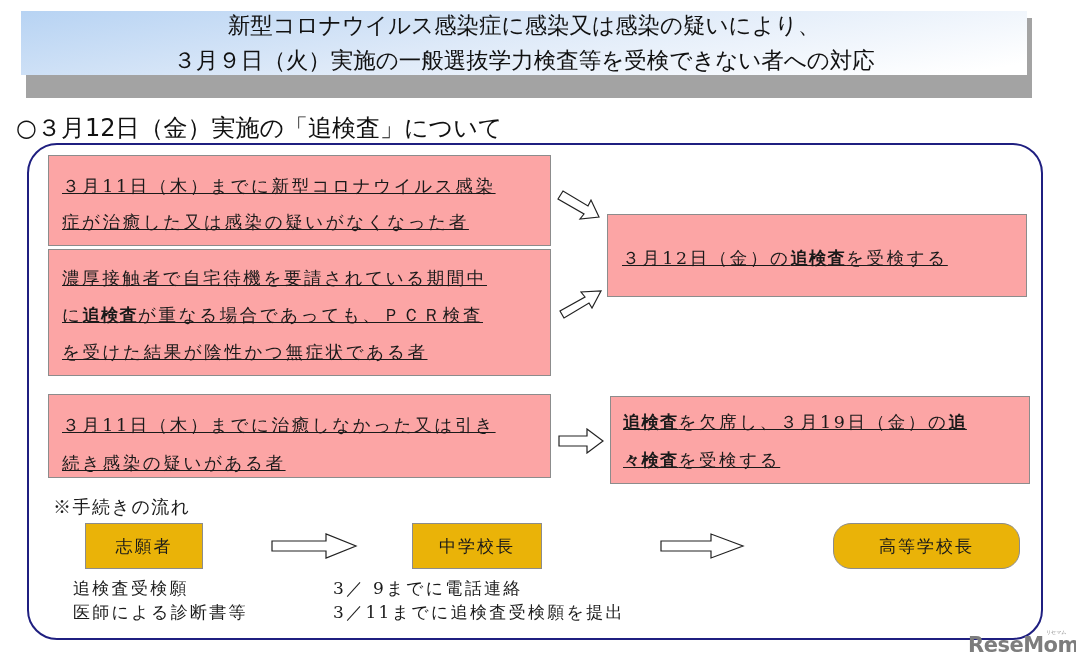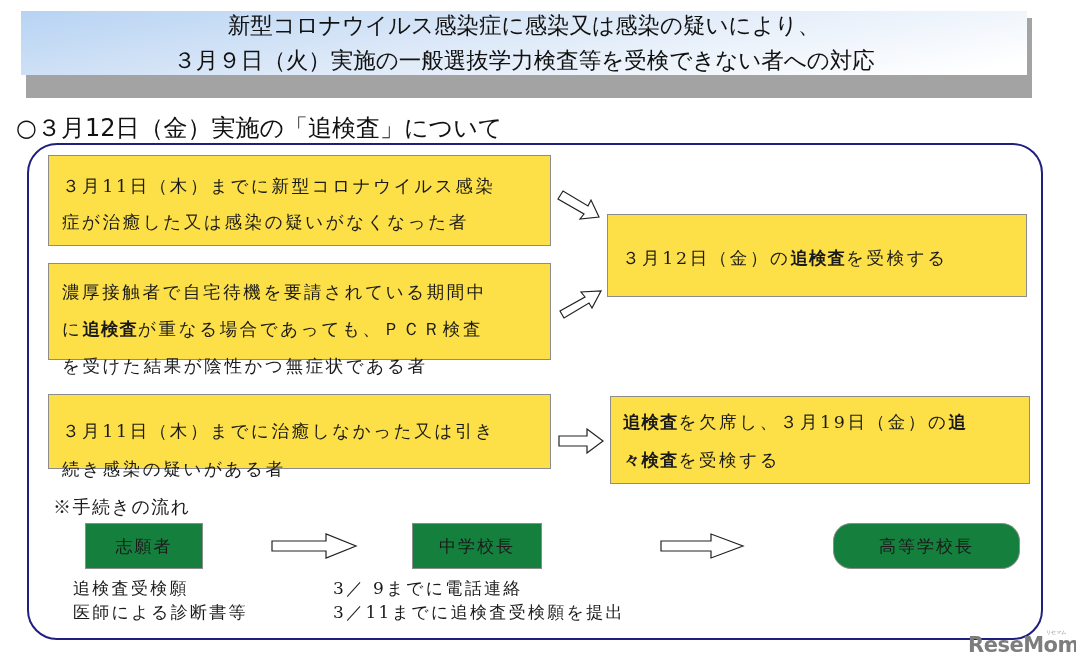--- a/index.html
+++ b/index.html
@@ -18,34 +18,34 @@
     .section-heading {
       position: absolute; left: 16px; top: 113px;
       font-family: "DejaVu Sans", "Liberation Sans", sans-serif; font-size: 24px; line-height: 30px; color: #111;
     }
 
     .frame {
       position: absolute; left: 27px; top: 143px; width: 1016px; height: 497px;
       border: 2.5px solid #1f1f80; border-radius: 30px;
     }
 
-    .box { position: absolute; border: 1.5px solid #8c8c8c; background: #fde047; font-size: 17.5px; color: #1a1a1a; letter-spacing: 2.6px; }
+    .box { position: absolute; border: 1.5px solid #8c8c8c; background: #fca5a5; font-size: 17.5px; color: #1a1a1a; letter-spacing: 2.6px; text-decoration: underline; }
     .box .ln { display: block; white-space: nowrap; }
     .b { font-family: "DejaVu Sans", "Liberation Sans", sans-serif; font-weight: bold; letter-spacing: 1px; }
 
     .cond1 { left: 48px; top: 155px; width: 503px; height: 91px; padding: 12px 0 0 13px; line-height: 36px; }
-    .cond2 { left: 48px; top: 263px; width: 503px; height: 97px; padding: 10px 9px 0 13px; line-height: 37px; }
-    .cond3 { left: 48px; top: 394px; width: 503px; height: 75px; padding: 17px 0 0 13px; line-height: 38px; }
+    .cond2 { left: 48px; top: 249px; width: 503px; height: 127px; padding: 10px 9px 0 13px; line-height: 37px; }
+    .cond3 { left: 48px; top: 394px; width: 503px; height: 84px; padding: 11px 0 0 13px; line-height: 38px; }
     .result1 { left: 607px; top: 214px; width: 420px; height: 83px; padding: 28px 0 0 14px; line-height: 30px; }
     .result2 { left: 610px; top: 396px; width: 420px; height: 88px; padding: 6px 0 0 12px; line-height: 38px; }
 
     .arrow { position: absolute; }
 
     .flow-label { position: absolute; left: 53px; top: 495px; font-size: 18px; letter-spacing: 1.5px; }
-    .flow-box { position: absolute; border: 1.5px solid #8c8c8c; background: #15803d; height: 46px;
+    .flow-box { position: absolute; border: 1.5px solid #8c8c8c; background: #eab308; height: 46px;
       display: flex; align-items: center; justify-content: center;
       font-family: "DejaVu Sans", "Liberation Sans", sans-serif; font-size: 17px; letter-spacing: 2px; }
     .fb1 { left: 85px; top: 523px; width: 118px; }
     .fb2 { left: 412px; top: 523px; width: 130px; }
     .fb3 { left: 833px; top: 523px; width: 187px; border-radius: 18px; }
 
     .note { position: absolute; font-size: 17px; letter-spacing: 2.3px; line-height: 24px; white-space: nowrap; }
     .note1 { left: 73px; top: 576px; }
     .note2 { left: 333px; top: 576px; }
 

